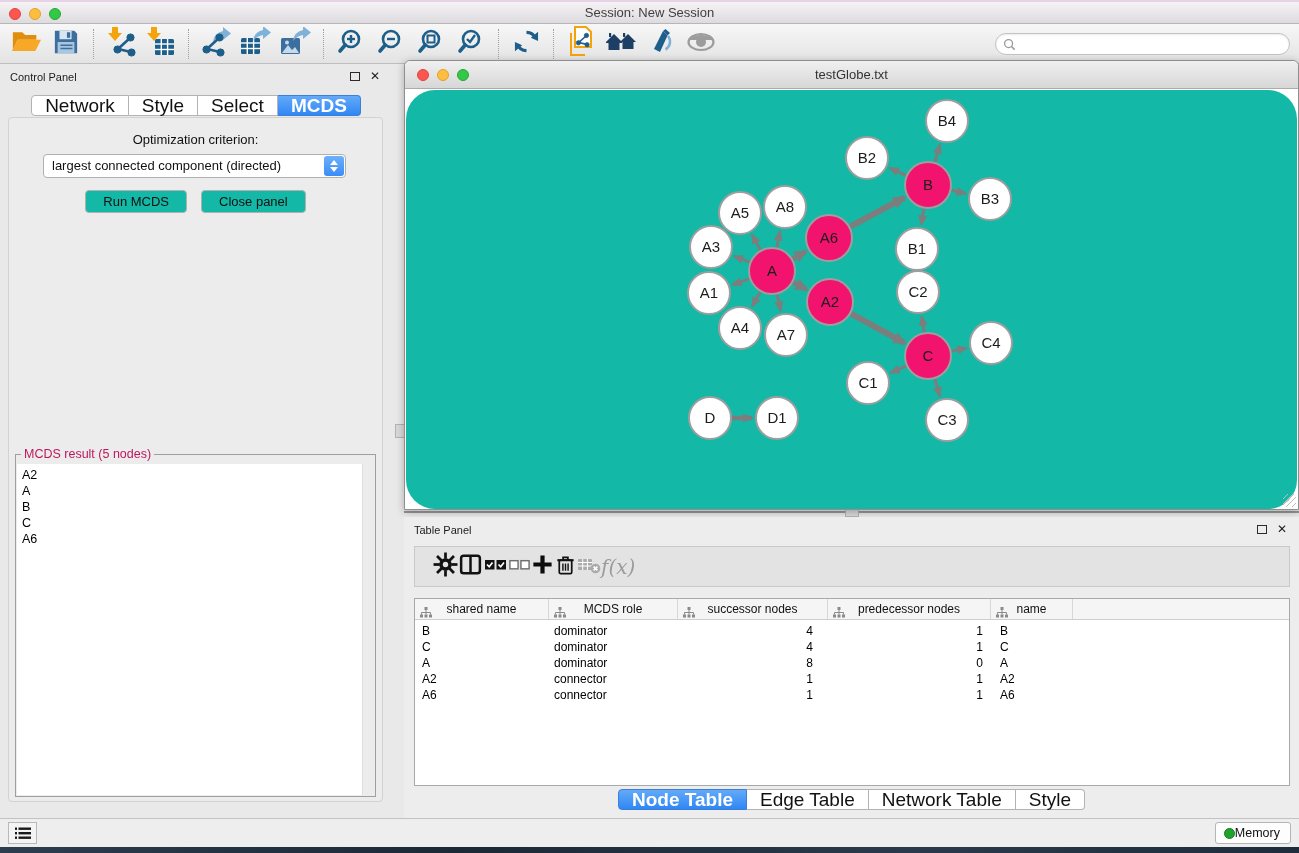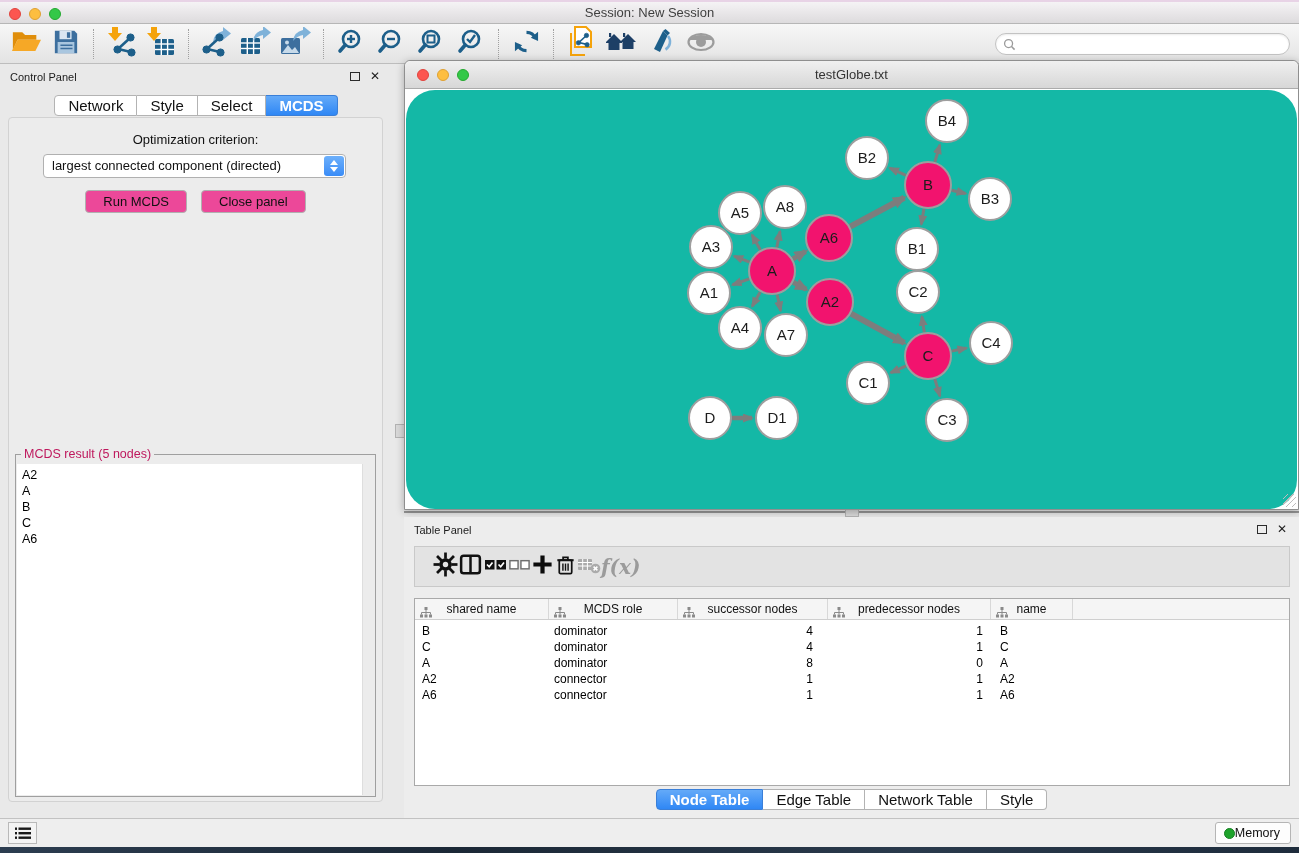--- a/index.html
+++ b/index.html
@@ -29,38 +29,38 @@
   .search-icon { position:absolute; left:8px; top:4px; }
 
   
   .control-panel { position:absolute; left:0; top:64px; width:392px; height:746px; }
   .panel-head-label { position:absolute; top:7px; left:10px; font-size:11px; color:#1c1c1c; }
   .panel-head-icons { position:absolute; top:7px; right:12px; display:flex; gap:10px; align-items:center; }
   .float-glyph { display:inline-block; width:10px; height:9px; border:1.5px solid #2b2b2b; }
   .close-glyph { font-size:12px; font-weight:700; color:#1c1c1c; line-height:10px; }
   .tabs-row { display:flex; justify-content:center; }
   .cp-tabs { position:absolute; top:31px; left:0; right:0; }
-  .tab { height:21px; line-height:20px; padding:0 13px; font-size:15px; background:#fff;
+  .tab { height:21px; line-height:20px; padding:0 13px; font-size:19px; background:#fff;
     border:1px solid #b3b3b3; border-left-width:0; color:#111; cursor:default; }
   .tab:first-child { border-left-width:1px; border-radius:4px 0 0 4px; }
   .tab:last-child { border-radius:0 4px 4px 0; }
   .tab.active { background:linear-gradient(#64aaf8,#2f87f5); border-color:#3a7fd8; color:#fff;font-weight:bold; }
   .cp-inner { position:absolute; top:53px; left:8px; right:9px; bottom:8px;
     background:#ececec; border:1px solid #d2d2d2; border-radius:4px; }
   .opt-label { position:absolute; top:14px; left:0; right:0; text-align:center; font-size:13px; color:#111; }
   .dropdown { position:absolute; top:36px; left:34px; right:36px; height:24px; background:#fff;
     border:1px solid #b0b0b0; border-radius:4px; font-size:13px; color:#111; line-height:22px;
     padding-left:8px; cursor:default; }
   .dd-stepper { position:absolute; right:1px; top:1px; bottom:1px; width:20px; border-radius:3px;
     background:linear-gradient(#6db0fb,#3a8cf7); display:flex; flex-direction:column; align-items:center; justify-content:center; gap:2px; }
   .chev { width:0; height:0; border-left:4px solid transparent; border-right:4px solid transparent; }
   .chev.up { border-bottom:5px solid #fff; }
   .chev.down { border-top:5px solid #fff; }
   .btn-row { position:absolute; top:72px; left:0; right:0; display:flex; justify-content:center; gap:14px; }
-  .push-btn { height:23px; padding:0 17px; background:#ec4899; border:1px solid #b0b0b0; border-radius:4px;
+  .push-btn { height:23px; padding:0 17px; background:#14b8a6; border:1px solid #b0b0b0; border-radius:4px;
     font-size:13px; color:#111; cursor:default; font-family:inherit; }
   .fieldset { position:absolute; left:6px; right:6px; top:336px; bottom:4px; border:1px solid #9f9f9f; }
   .legend { position:absolute; top:-8px; left:5px; background:#ececec; padding:0 3px; font-size:12.5px; color:#be185d; }
   .mcds-list { position:absolute; left:1px; right:1px; top:9px; bottom:1px; background:#fff; padding-top:3px; }
   .mcds-item { font-size:12.5px; line-height:16px; padding-left:5px; color:#000; }
   .scroll-strip { position:absolute; top:9px; right:1px; bottom:1px; width:12px; background:#ececec; border-left:1px solid #dedede; }
 
   
   .vgrip { position:absolute; left:395px; top:424px; width:10px; height:14px; background:#d9d9d9; border:1px solid #b3b3b3; }
   .hdivider { position:absolute; left:404px; right:0; top:511px; height:2px; background:#969696; }
@@ -73,21 +73,21 @@
     background:linear-gradient(#f0f0f0,#d7d7d7); border-bottom:1px solid #ababab; border-radius:6px 6px 0 0; }
   .net-titlebar .lights { top:8px; left:12px; }
   .net-title { text-align:center; line-height:28px; font-size:13px; font-weight:500; color:#333; }
   .net-canvas { position:absolute; top:29px; left:1px; right:1px; bottom:0; overflow:hidden; background:#14b8a6;border-radius:29px; }
   .resize-grip { position:absolute; right:2px; bottom:2px; width:13px; height:13px;
     background:repeating-linear-gradient(135deg, transparent 0 3px, #bdbdbd 3px 4px); }
 
   
   .table-panel { position:absolute; left:404px; top:517px; right:0; height:301px; background:#ededed; }
   .tp-toolbar { position:absolute; top:29px; left:10px; right:9px; height:41px;
-    background:#e3e3e3; border:1px solid #c9c9c9; display:flex; align-items:center; padding-left:18px;font-weight:bold; }
+    background:#e3e3e3; border:1px solid #c9c9c9; display:flex; align-items:center; padding-left:18px; }
   .tp-btn { display:flex; align-items:center; justify-content:center; cursor:default; }
   .fx-label { font-size:20px; color:#9b9b9b; font-family:"DejaVu Serif","Liberation Serif",serif; font-style:italic; }
   .data-table { position:absolute; top:81px; left:10px; right:9px; height:188px; background:#fff; border:1px solid #a9a9a9; overflow:hidden; }
   .tgrid { display:grid; grid-template-columns:134px 129px 150px 163px 82px 1fr; }
   .thead { background:#f5f5f5; border-bottom:1px solid #cfcfcf; height:21px; }
   .th { position:relative; font-size:12px; color:#111; text-align:center; line-height:20px; border-right:1px solid #d8d8d8; cursor:default; }
   .th:last-child, .th.filler { border-right:none; }
   .th .tree-ic { position:absolute; left:5px; top:5px; }
   .trow { height:16px; cursor:default; }
   .td { font-size:12px; color:#000; line-height:16px; white-space:nowrap; overflow:hidden; }

